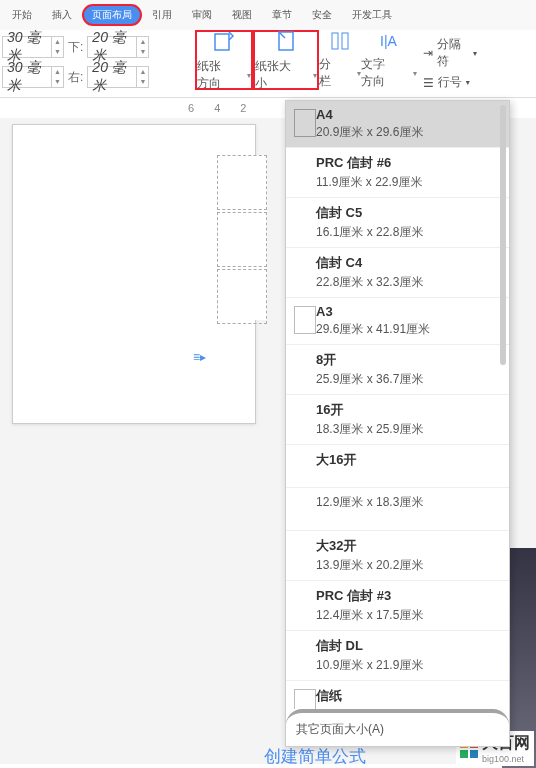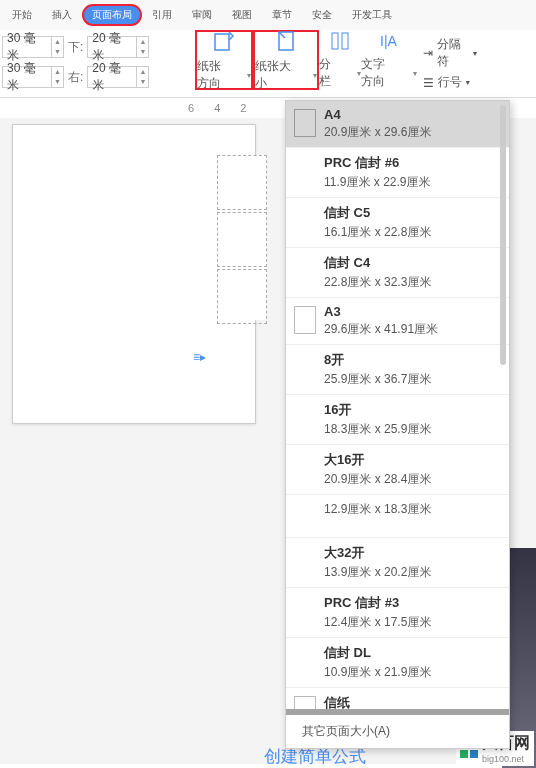--- a/index.html
+++ b/index.html
@@ -6,46 +6,46 @@
     body { width: 536px; height: 768px; overflow: hidden; background: #fff; font-size: 12px; color: #444; position: relative; }
     .tabs { height: 30px; background: #f8f8f8; display: flex; align-items: center; padding: 0 2px; }
     .tab { padding: 4px 10px; font-size: 10px; color: #555; cursor: pointer; }
     .tab.active { background: #4a8ef0; color: #fff; border-radius: 12px; }
     .tab.highlight { border: 2px solid #e23; padding: 2px 8px; }
     .ribbon { height: 68px; background: #fff; border-bottom: 1px solid #ddd; display: flex; }
     .ribbon-left { width: 195px; display: flex; flex-direction: column; padding: 4px 2px; gap: 4px; }
     .sp-row { display: flex; align-items: center; height: 26px; gap: 4px; }
     .sp-lbl { font-size: 12px; color: #666; }
     .sp-box { width: 62px; height: 22px; border: 1px solid #ccc; display: flex; align-items: center; position: relative; }
-    .sp-val { flex: 1; padding: 0 4px; font-size: 12px; }
+    .sp-val { flex: 1; padding: 0 4px; font-size: 14px; font-style: italic; }
     .sp-arr { width: 12px; display: flex; flex-direction: column; border-left: 1px solid #ccc; }
     .sp-arr span { height: 10px; font-size: 7px; line-height: 10px; text-align: center; color: #888; cursor: pointer; }
     .rbtn { display: flex; flex-direction: column; align-items: center; justify-content: center; width: 58px; height: 60px; cursor: pointer; }
     .rbtn.hl { border: 2px solid #e23; }
     .ricon { display:flex; align-items:flex-start; color:#4a8ef0; }
     .rlabel { font-size: 12px; color: #555; margin-top: 4px; display:flex; align-items:center; gap:18px; }
     .rlabel .dd { font-size: 8px; color: #888; }
     .rgroup { display:flex; flex-direction:column; padding: 6px 6px; gap: 4px; width: 66px; }
     .ritem { display:flex; align-items:center; gap:4px; font-size:12px; color:#555; cursor:pointer; }
     .ruler { height: 20px; display:flex; align-items:center; background:#fff; font-size:11px; color:#888; gap:20px; padding-left:188px; }
     .doc-area { position: relative; height: 646px; background: #f4f4f4; padding: 6px 0 0 12px; }
     .page { width: 244px; height: 300px; background: #fff; border: 1px solid #ccc; box-shadow: 0 1px 3px rgba(0,0,0,.1); position: relative; }
     .dotbox { position:absolute; top:30px; right:-12px; width:50px; height:165px; background:#fff; }
     .dotbox div { border:1px dashed #aaa; height:55px; margin-bottom:2px; }
     .smicon { position:absolute; top:225px; left:180px; color:#4a8ef0; }
     .dropdown { position:absolute; top:100px; right:26px; width:225px; background:#fff; border:1px solid #ccc; box-shadow:2px 2px 8px rgba(0,0,0,.2); z-index:10; }
     .ps-list { max-height:608px; overflow:hidden; }
-    .ps-item { display:flex; gap:8px; padding:6px 8px; border-bottom:1px solid #eee; cursor:pointer; }
+    .ps-item { display:flex; gap:0; padding:6px 8px; border-bottom:1px solid #eee; cursor:pointer; }
     .ps-item.sel { background:#d7d7d7; }
     .ps-icon { width:22px; height:28px; border:1px solid #bbb; margin-top:2px; }
     .ps-item.sel .ps-icon { border:1px solid #999; }
     .ps-txt { flex:1; }
     .ps-name { font-size:13px; font-weight:bold; color:#333; margin-bottom:2px; }
     .ps-dim { font-size:12px; color:#555; }
-    .ps-footer { padding:8px 16px; border-top:6px solid #a3a3a3; font-size:12px; color:#555; cursor:pointer; }
+    .ps-footer { padding:8px 10px; border-top:4px solid #a3a3a3; font-size:12px; color:#555; cursor:pointer;border-radius:16px; }
     .sbar { position:absolute; top:4px; right:3px; width:6px; height:260px; background:#ccc; border-radius:3px; }
     .photo { position:absolute; right:0; top:430px; width:34px; height:260px; background:linear-gradient(#334,#778); }
     .logo { position:absolute; right:2px; bottom:2px; display:flex; align-items:center; gap:4px; background:#fff; padding:2px 4px; }
     .logo-g { display:grid; grid-template-columns:8px 8px; gap:2px; }
     .logo-g span { width:8px; height:8px; }
     .logo-t { font-size:16px; font-weight:bold; color:#333; }
     .logo-s { font-size:9px; color:#888; }
     .fbar { position:absolute; bottom:0; left:264px; height:24px; display:flex; align-items:center; font-size:17px; color:#4a8ef0; }
   </style>
 </head>
@@ -227,21 +227,20 @@
         <div class="ps-icon" style="visibility: hidden;"></div>
         <div class="ps-txt">
           <div class="ps-name">16开</div>
           <div class="ps-dim">18.3厘米 x 25.9厘米</div>
         </div>
       </div>
       <div class="ps-item">
         <div class="ps-icon" style="visibility: hidden;"></div>
         <div class="ps-txt">
           <div class="ps-name">大16开</div>
-          <div class="ps-dim">20.9厘米 x 28.4厘米</div>
         </div>
       </div>
       <div class="ps-item">
         <div class="ps-icon" style="visibility: hidden;"></div>
         <div class="ps-txt">
           <div class="ps-dim">12.9厘米 x 18.3厘米</div>
         </div>
       </div>
       <div class="ps-item">
         <div class="ps-icon" style="visibility: hidden;"></div>

